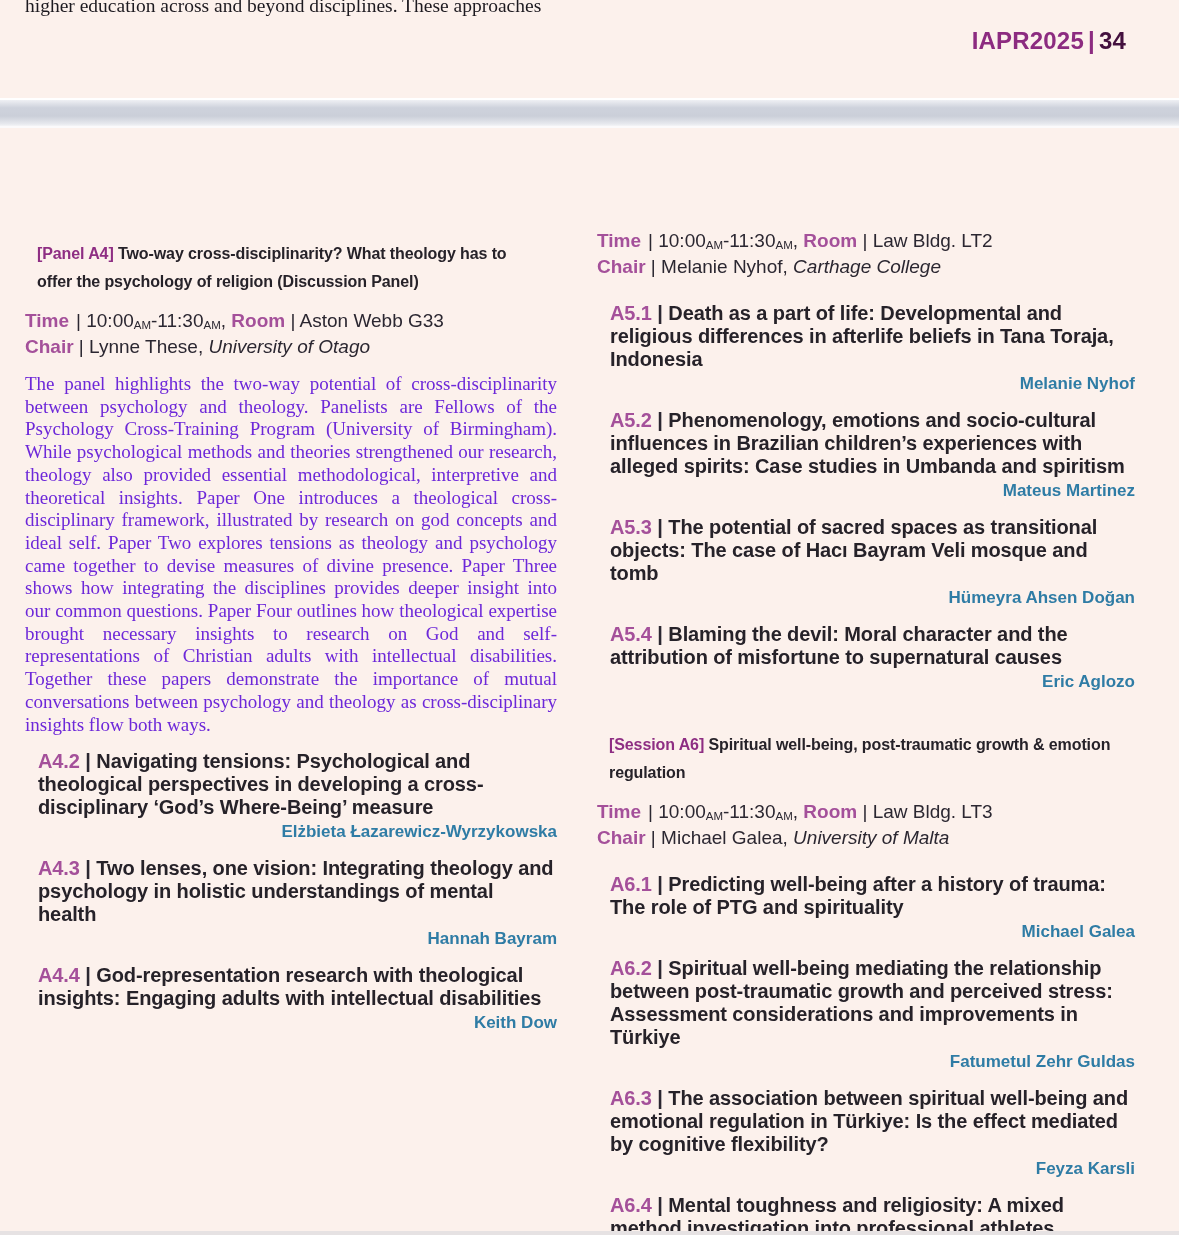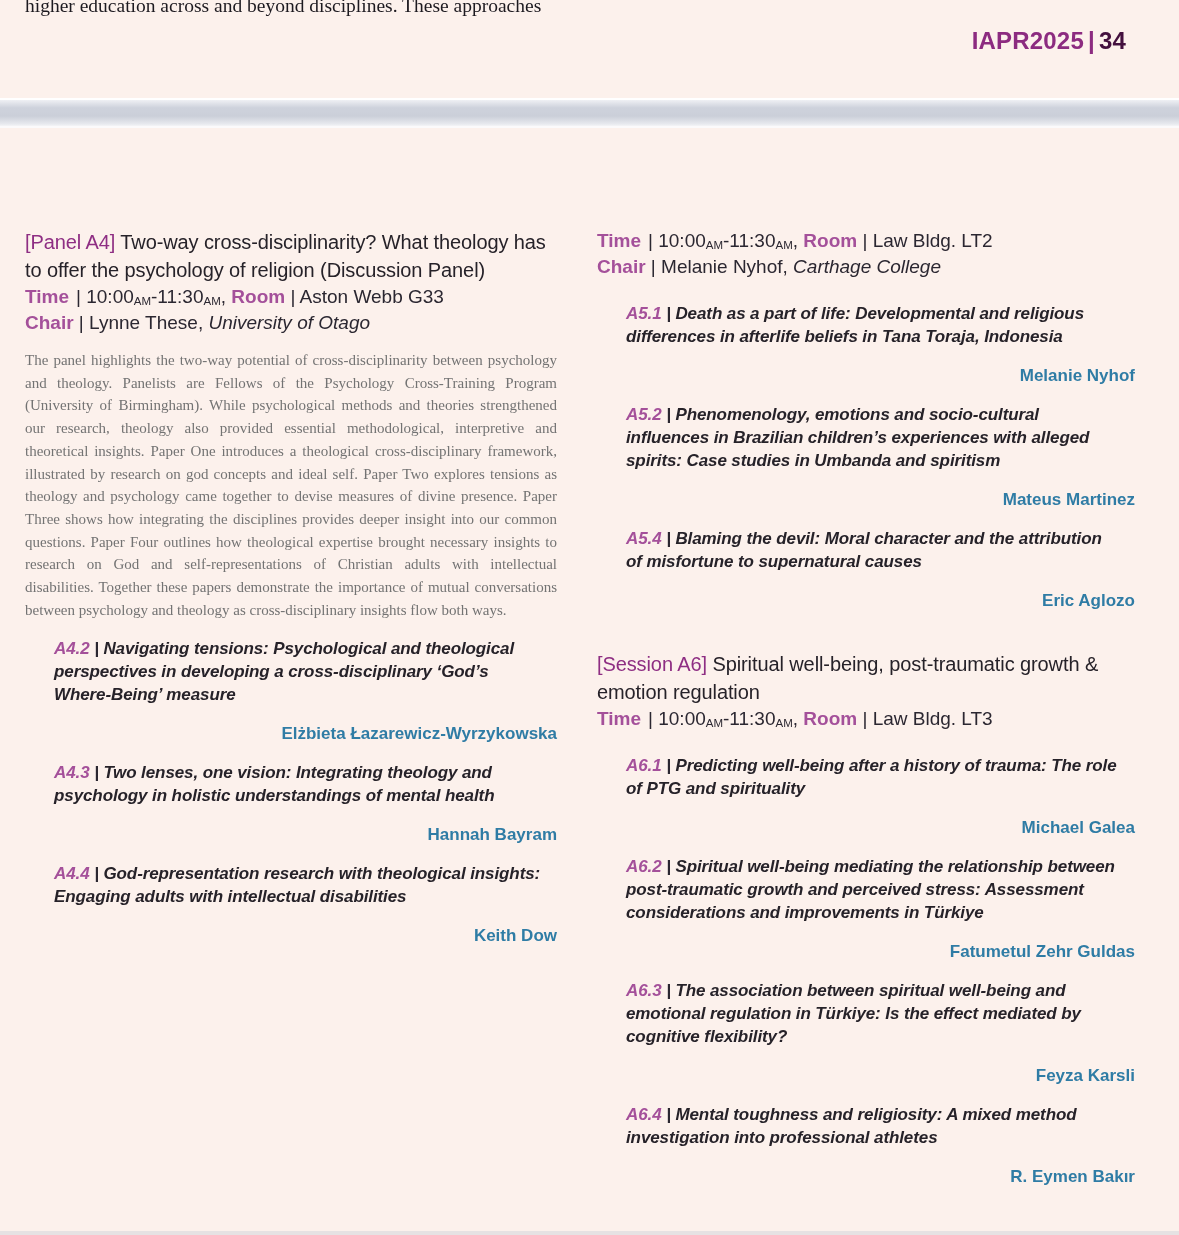--- a/index.html
+++ b/index.html
@@ -43,51 +43,51 @@
 
   
   .content {
     position: absolute; top: 228px; left: 25px;
     display: grid;
     grid-template-columns: 532px 538px;
     column-gap: 40px;
   }
 
   .session-heading {
-    margin: 0;
-    font-size: 20px; font-weight: 400; line-height: 28px;
+    margin: 12px;
+    font-size: 16px; font-weight: 700; line-height: 28px;
     color: #262229; letter-spacing: -0.1px;
   }
   .bracket-code { color: #8e2e83; }
 
   .meta { margin: 0; font-size: 19px; line-height: 26px; color: #2b2731; }
   .lbl { color: #a4509a; font-weight: 700; }
   .lbl-time { margin-right: 7px; }
   .pipe { color: #2b2731; font-weight: 400; }
   .meta sub {
     font-size: 11.5px; line-height: 0; vertical-align: baseline;
     position: relative; top: 2px; letter-spacing: 0;
   }
   .meta .affil { font-style: italic; }
 
   .abstract {
     font-family: "Liberation Serif", serif;
-    font-size: 15px; line-height: 22.7px;
+    font-size: 19px; line-height: 22.7px;
     text-align: justify;
-    color: #737373;
+    color: #6d28d9;
     margin: 13px 0 2px 0;
   }
 
   .items { margin: 0; }
   .session-item { padding-left: 13px; margin-top: 14px; }
   .first-item { margin-top: 22px; }
   .item-title {
-    margin: 16px;
-    font-size: 17px; font-weight: 700; line-height: 23px;
-    color: #262229; letter-spacing: -0.1px; font-style: italic;
+    margin: 0;
+    font-size: 20px; font-weight: 700; line-height: 23px;
+    color: #262229; letter-spacing: -0.1px;
   }
   .item-code { color: #a4509a; }
   .item-title .pipe { font-weight: 700; }
   .item-speaker {
     margin: 1px 0 0 0;
     font-size: 17px; font-weight: 700; line-height: 23px;
     color: #2f7ca5;
     text-align: right;
   }
 
@@ -141,31 +141,36 @@
       <div class="items">
         <div class="session-item first-item">
           <p class="item-title"><span class="item-code">A5.1</span> <span class="pipe">|</span> <span>Death as a part of life: Developmental and religious differences in afterlife beliefs in Tana Toraja, Indonesia</span></p>
           <p class="item-speaker">Melanie Nyhof</p>
         </div>
         <div class="session-item">
           <p class="item-title"><span class="item-code">A5.2</span> <span class="pipe">|</span> <span>Phenomenology, emotions and socio-cultural influences in Brazilian children’s experiences with alleged spirits: Case studies in Umbanda and spiritism</span></p>
           <p class="item-speaker">Mateus Martinez</p>
         </div>
         <div class="session-item">
+          <p class="item-title"><span class="item-code">A5.3</span> <span class="pipe">|</span> <span>The potential of sacred spaces as transitional objects: The case of Hacı Bayram Veli mosque and tomb</span></p>
+          <p class="item-speaker">Hümeyra Ahsen Doğan</p>
+        </div>
+        <div class="session-item">
           <p class="item-title"><span class="item-code">A5.4</span> <span class="pipe">|</span> <span>Blaming the devil: Moral character and the attribution of misfortune to supernatural causes</span></p>
           <p class="item-speaker">Eric Aglozo</p>
         </div>
       </div>
     </div>
 
     <div class="session-block-2">
       <p class="session-heading"><span class="bracket-code">[Session A6]</span> <span>Spiritual well-being, post-traumatic growth &amp; emotion regulation</span></p>
 
       <p class="meta"><span class="lbl lbl-time">Time</span><span class="pipe">|</span> <span>10:00</span><sub>AM</sub><span>-11:30</span><sub>AM</sub><span>,</span> <span class="lbl">Room</span> <span class="pipe">|</span> <span>Law Bldg. LT3</span></p>
 
+      <p class="meta"><span class="lbl">Chair</span> <span class="pipe">|</span> <span>Michael Galea,</span> <span class="affil">University of Malta</span></p>
 
       <div class="items">
         <div class="session-item first-item">
           <p class="item-title"><span class="item-code">A6.1</span> <span class="pipe">|</span> <span>Predicting well-being after a history of trauma: The role of PTG and spirituality</span></p>
           <p class="item-speaker">Michael Galea</p>
         </div>
         <div class="session-item">
           <p class="item-title"><span class="item-code">A6.2</span> <span class="pipe">|</span> <span>Spiritual well-being mediating the relationship between post-traumatic growth and perceived stress: Assessment considerations and improvements in Türkiye</span></p>
           <p class="item-speaker">Fatumetul Zehr Guldas</p>
         </div>

